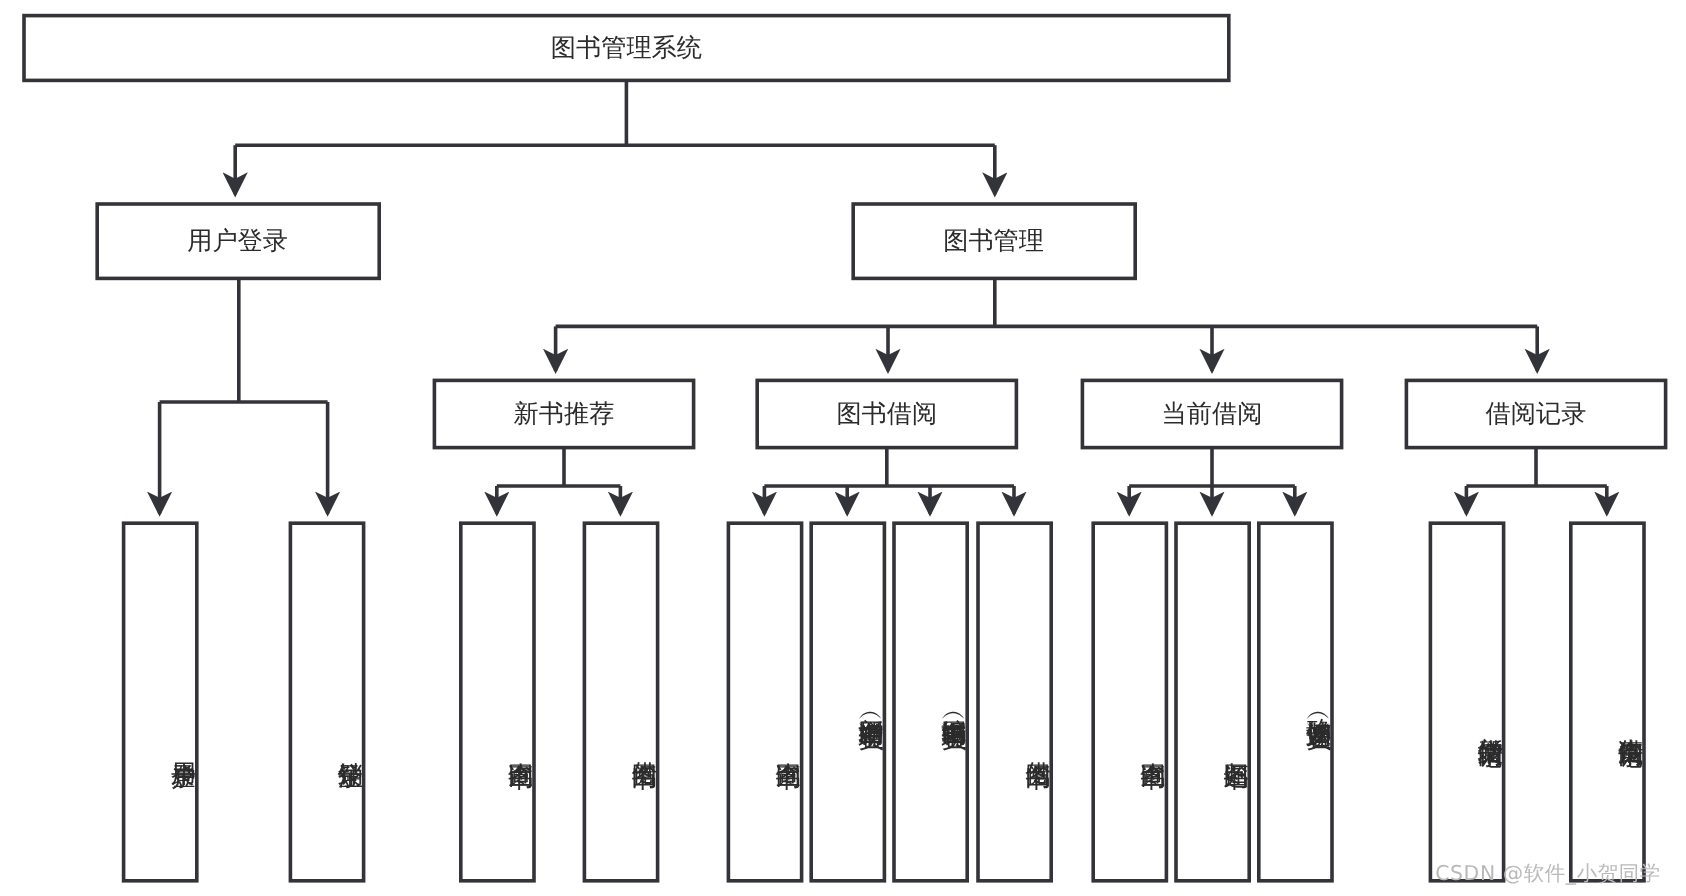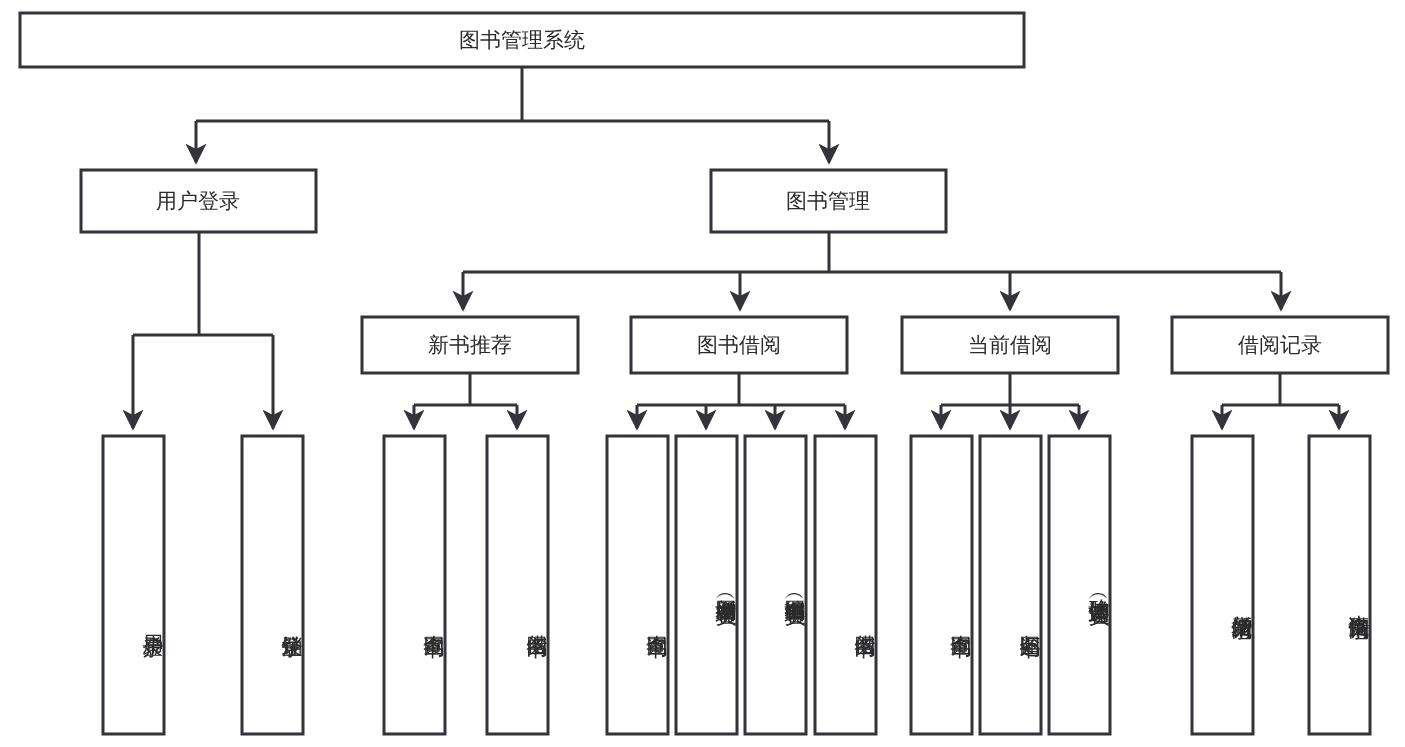--- a/index.html
+++ b/index.html
@@ -203,14 +203,15 @@
   <div class="leaf-label" style="left:745px; top:440px; width:61px; height:292px;">编辑图书（管理员）</div>
   <div class="leaf-label" style="left:815px; top:506px; width:61px; height:228px;">借阅图书</div>
 
   <div class="leaf-label" style="left:911px; top:506px; width:61px; height:228px;">查询图书</div>
   <div class="leaf-label" style="left:980px; top:506px; width:61px; height:228px;">归还图书</div>
   <div class="leaf-label" style="left:1049px; top:440px; width:61px; height:292px;">确认归还（管理员）</div>
 
   <div class="leaf-label" style="left:1192px; top:468px; width:61px; height:266px;">新增借阅记录</div>
   <div class="leaf-label" style="left:1309px; top:468px; width:61px; height:266px;">查询借阅记录</div>
 
+  <div class="watermark" style="left:1196px; top:716px;">CSDN @软件_小贺同学</div>
 
 </div>
 
 </body></html>

